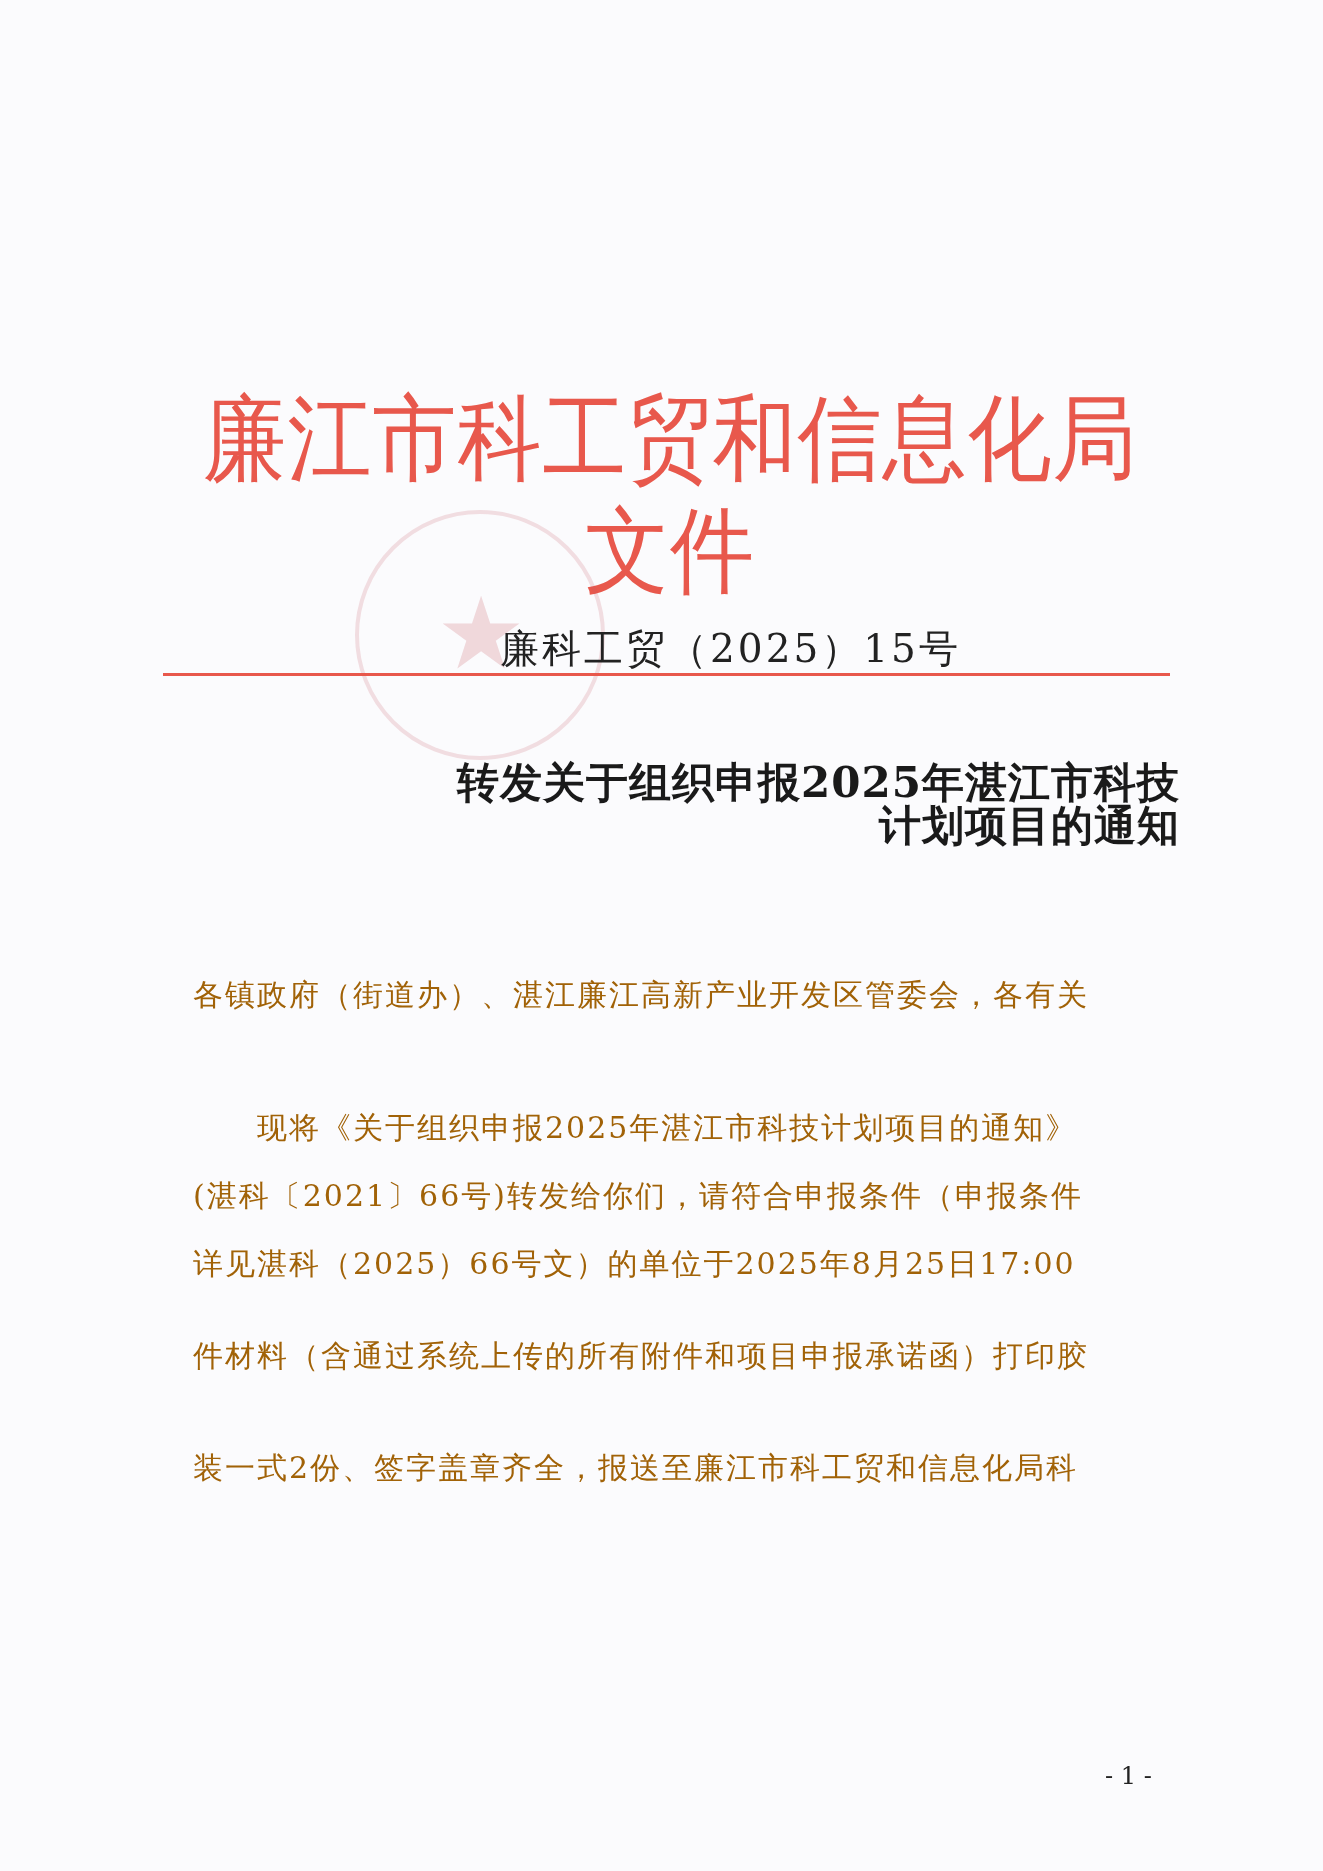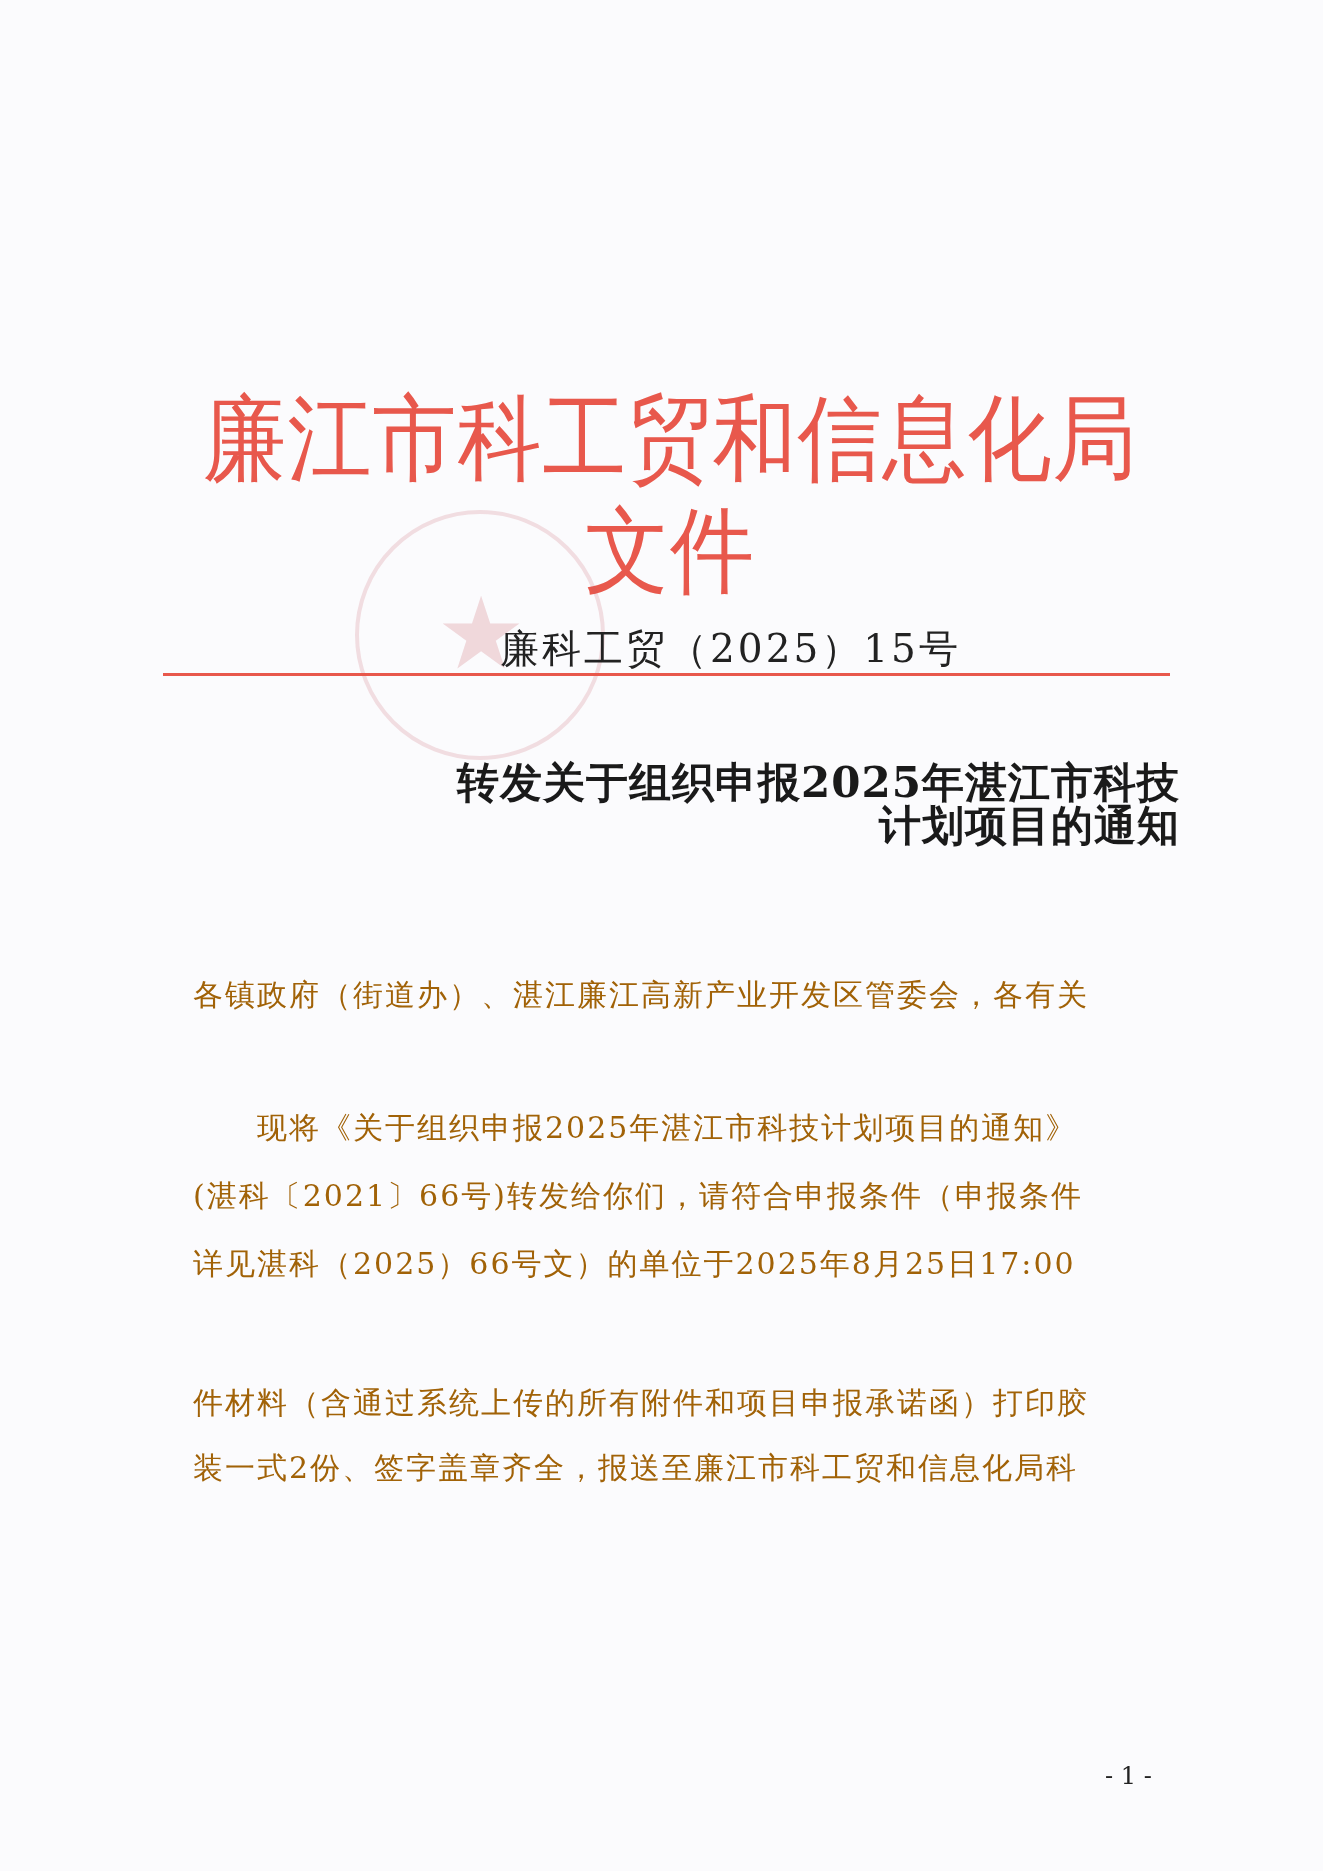--- a/index.html
+++ b/index.html
@@ -73,17 +73,17 @@
   <div class="redline"></div>
 
   <div class="title l1">转发关于组织申报2025年湛江市科技</div>
   <div class="title l2">计划项目的通知</div>
 
   <div class="body-line" style="top:975px">各镇政府（街道办）、湛江廉江高新产业开发区管委会，各有关</div>
 
   <div class="body-line" style="top:1108px">　　现将《关于组织申报2025年湛江市科技计划项目的通知》</div>
   <div class="body-line" style="top:1176px">(湛科〔2021〕66号)转发给你们，请符合申报条件（申报条件</div>
   <div class="body-line" style="top:1244px">详见湛科（2025）66号文）的单位于2025年8月25日17:00</div>
-  <div class="body-line" style="top:1383px">件材料（含通过系统上传的所有附件和项目申报承诺函）打印胶</div>
+  <div class="body-line" style="top:1336px">件材料（含通过系统上传的所有附件和项目申报承诺函）打印胶</div>
   <div class="body-line" style="top:1448px">装一式2份、签字盖章齐全，报送至廉江市科工贸和信息化局科</div>
 
   <div class="page-num">- 1 -</div>
 </div>
 
 </body></html>

